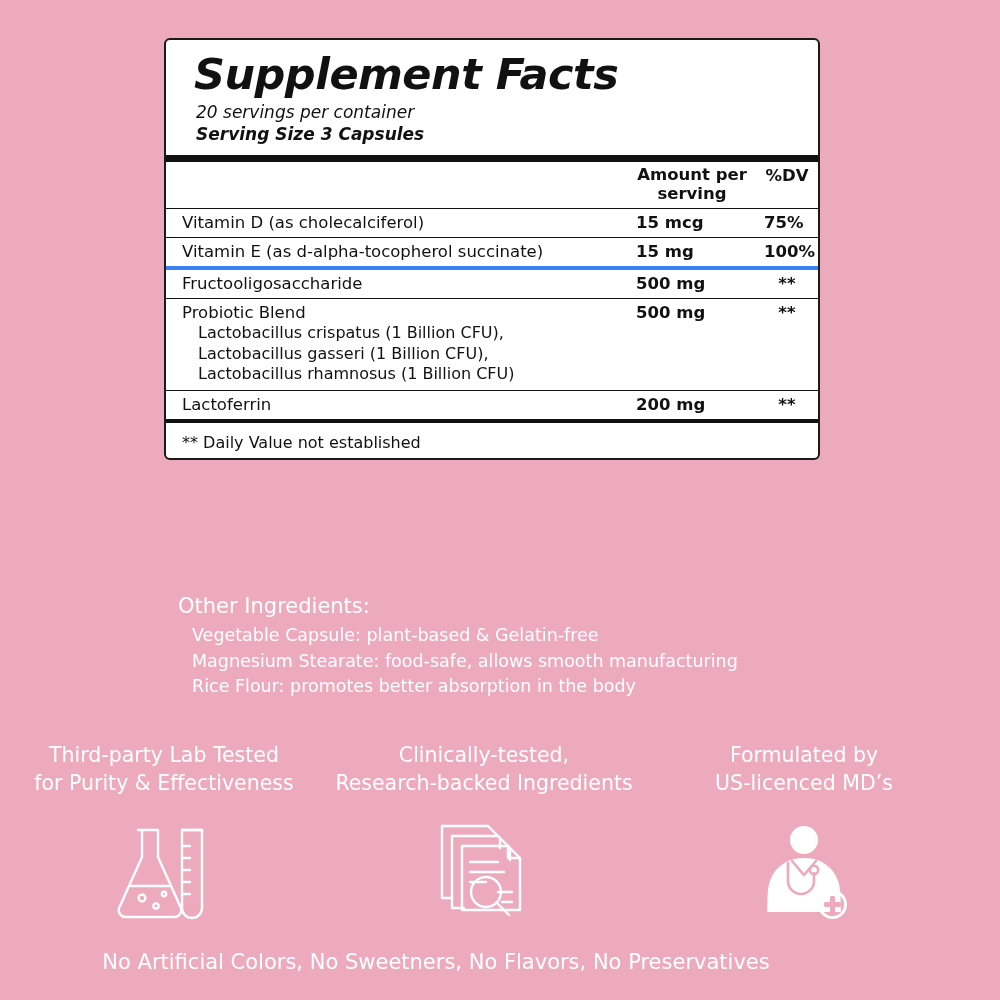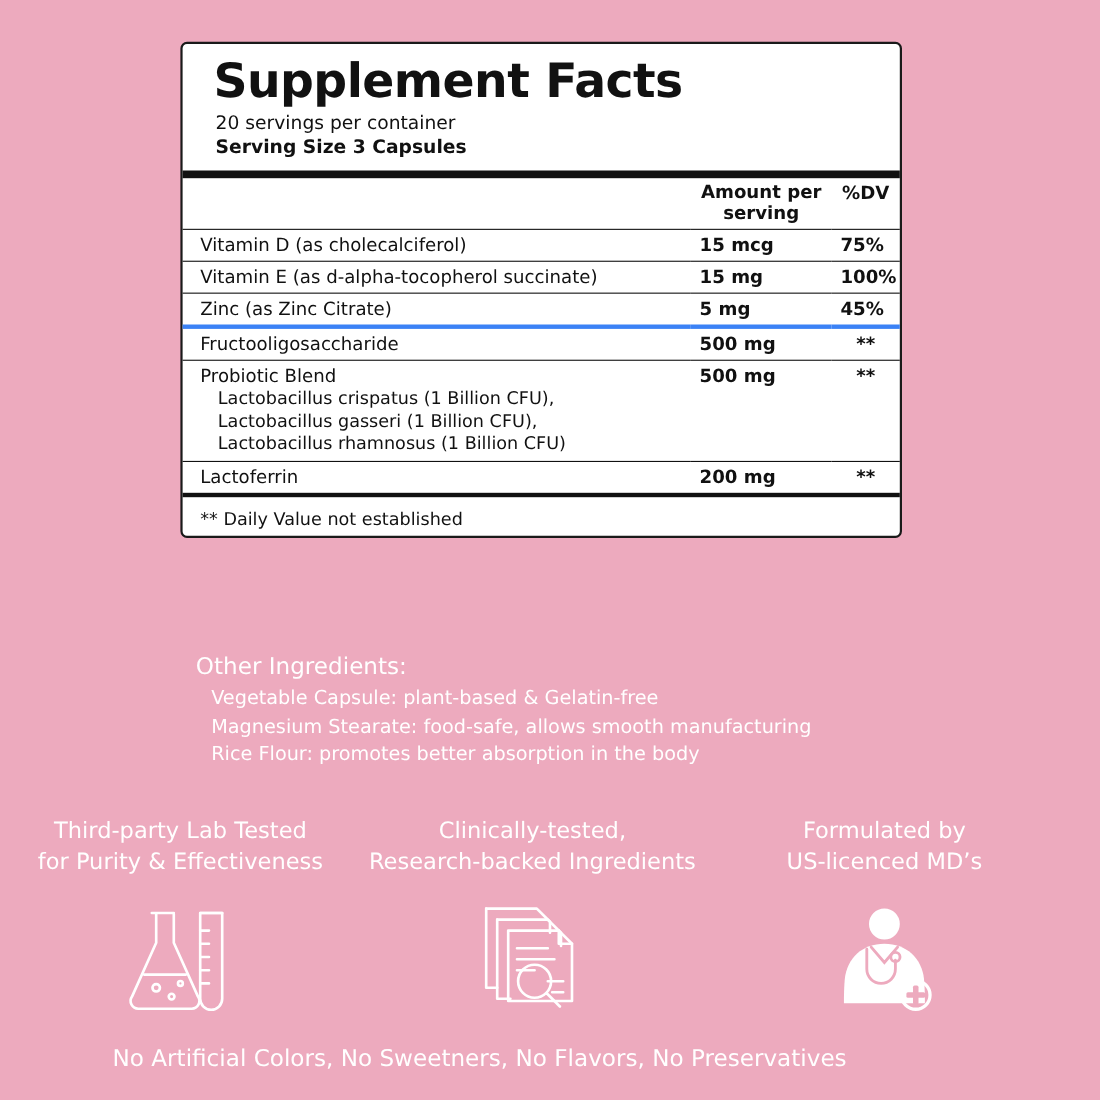--- a/index.html
+++ b/index.html
@@ -26,20 +26,21 @@
     top: 38px;
     width: 656px;
     background: #ffffff;
     border: 2px solid #1a1a1a;
     border-radius: 6px;
     box-sizing: border-box;
     padding: 0;
   }
   .panel-inner {
     padding: 6px 12px 6px 14px;
+    font-style: italic;
   }
   .sf-title {
     font-family: "DejaVu Sans", sans-serif;
     font-weight: bold;
     font-size: 43px;
     letter-spacing: -0.5px;
     color: #111;
     line-height: 1.05;
     margin: 6px 0 4px 14px;
   }
@@ -200,25 +201,20 @@
         <td class="col-amt">15 mcg</td>
         <td class="col-dv">75%</td>
       </tr>
 
       <tr class="row-line">
         <td class="col-name">Vitamin E (as d-alpha-tocopherol succinate)</td>
         <td class="col-amt">15 mg</td>
         <td class="col-dv">100%</td>
       </tr>
 
-      <tr class="row-line">
-        <td class="col-name">Zinc (as Zinc Citrate)</td>
-        <td class="col-amt">5 mg</td>
-        <td class="col-dv">45%</td>
-      </tr>
 
       <tr class="row-thick">
         <td class="col-name">Fructooligosaccharide</td>
         <td class="col-amt">500 mg</td>
         <td class="col-dv dv-stars">**</td>
       </tr>
 
       <tr class="row-line">
         <td class="col-name">
           <div>Probiotic Blend</div>

